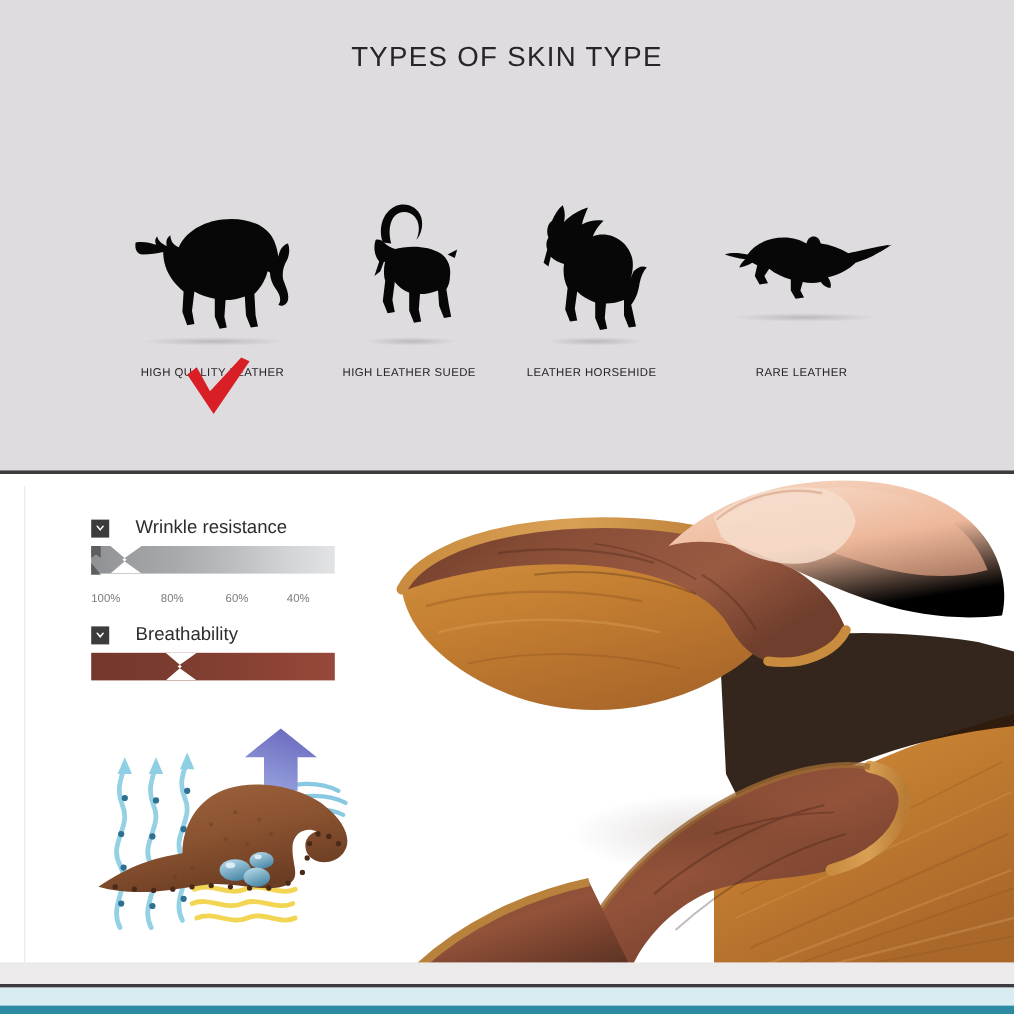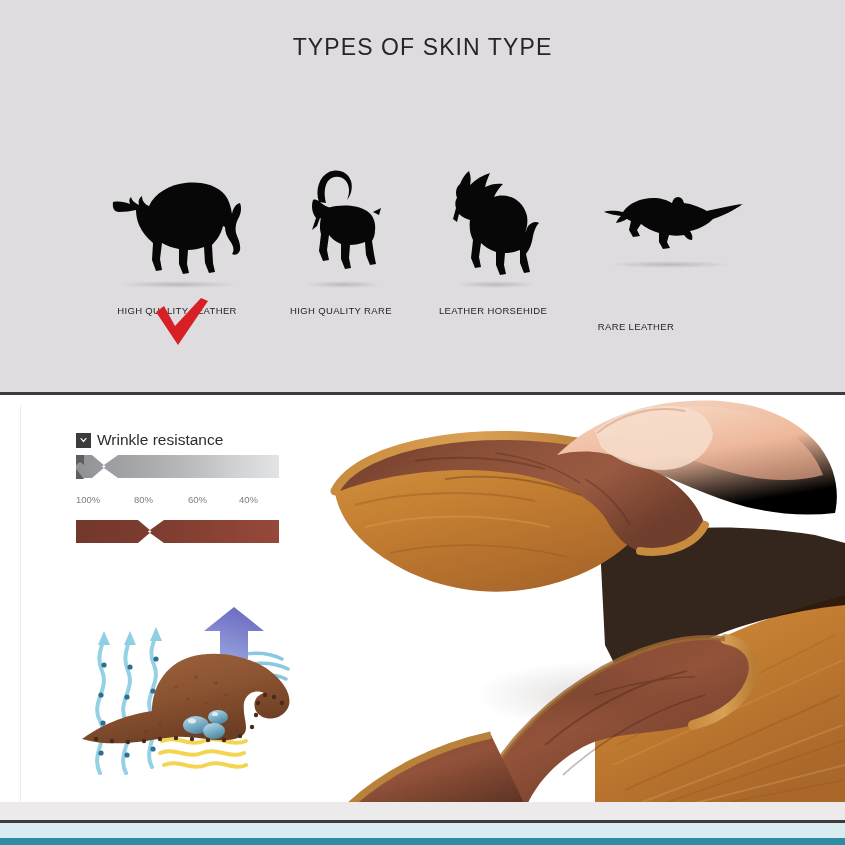--- a/index.html
+++ b/index.html
@@ -127,21 +127,21 @@
 
   
   .spec-block {
     position: absolute;
     left: 76px;
     width: 215px;
   }
   .spec-head {
     display: flex;
     align-items: center;
-    gap: 6px;
+    gap: 22px;
     margin-bottom: 6px;
   }
   .cb {
     width: 15px; height: 15px;
     background: #3c3c3c;
     display: flex;
     align-items: center;
     justify-content: center;
     flex: 0 0 auto;
   }
@@ -325,23 +325,23 @@
 
             <path d="M112 51 C124 50 137 47 148 44 C138 51 126 56 114 58 Z"></path>
           </g>
         </svg>
       </div>
 
     </div>
 
     <div class="label-row">
       <div class="animal-label" style="left:92px; width:170px;">HIGH QUALITY LEATHER</div>
-      <div class="animal-label" style="left:261px; width:160px;">HIGH QUALITY RARE</div>
+      <div class="animal-label" style="left:261px; width:160px;">HIGH LEATHER SUEDE</div>
       <div class="animal-label" style="left:413px; width:160px;">LEATHER HORSEHIDE</div>
-      <div class="animal-label" style="left:556px; width:160px;margin-top:16px;">RARE LEATHER</div>
+      <div class="animal-label" style="left:588px; width:160px;">RARE LEATHER</div>
     </div>
 
     <div class="check-mark">
       <svg width="62" height="52" viewBox="0 0 62 52">
         <path d="M4 16 L12 10 L23 30 L49 2 L56 5 L26 49 Z" fill="#d81f26"></path>
       </svg>
     </div>
 
   </div>
 
@@ -485,20 +485,28 @@
 
       <div class="scale-row">
         <span class="scale-tick" style="left:0px;">100%</span>
         <span class="scale-tick" style="left:58px;text-align:right;">80%</span>
         <span class="scale-tick" style="left:112px;text-align:right;">60%</span>
         <span class="scale-tick" style="left:163px;">40%</span>
       </div>
     </div>
 
     <div class="spec-block" style="top:125px;">
+      <div class="spec-head">
+        <span class="cb">
+          <svg width="11" height="11" viewBox="0 0 11 11">
+            <path d="M2 3.2 L5.5 7.6 L9 3.2 L7.4 3.2 L5.5 5.6 L3.6 3.2 Z" fill="#ffffff"></path>
+          </svg>
+        </span>
+        <span class="spec-title">Breathability</span>
+      </div>
 
       <div class="bar-wrap">
         <div class="bar-brown"></div>
         <div class="notch" style="left:62px;"></div>
       </div>
     </div>
 
     <div class="illus" style="top:208px; left:56px;">
       <svg width="290" height="175" viewBox="0 0 290 175">
         <defs>

